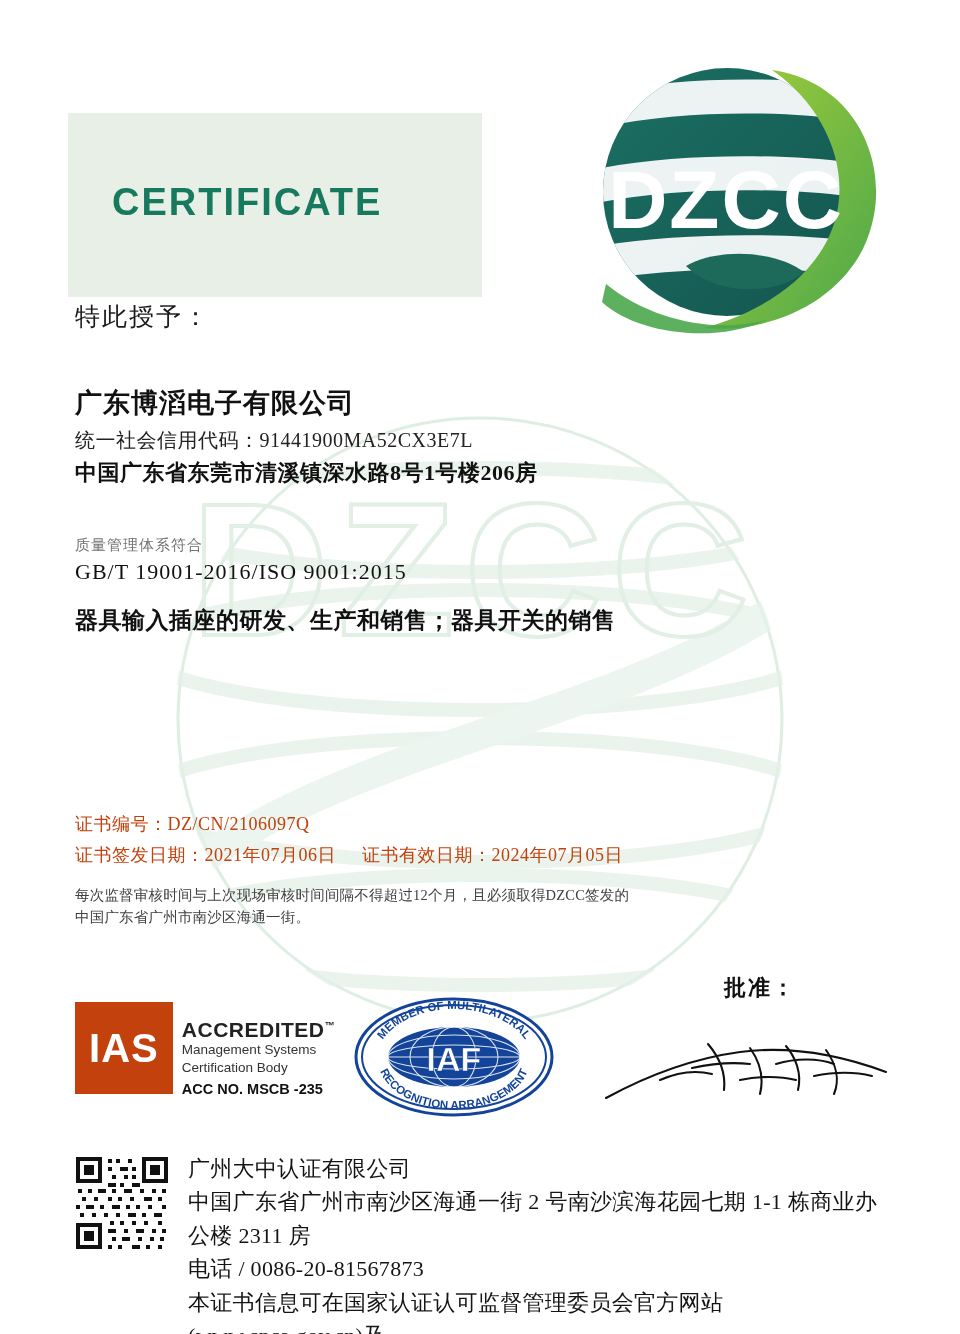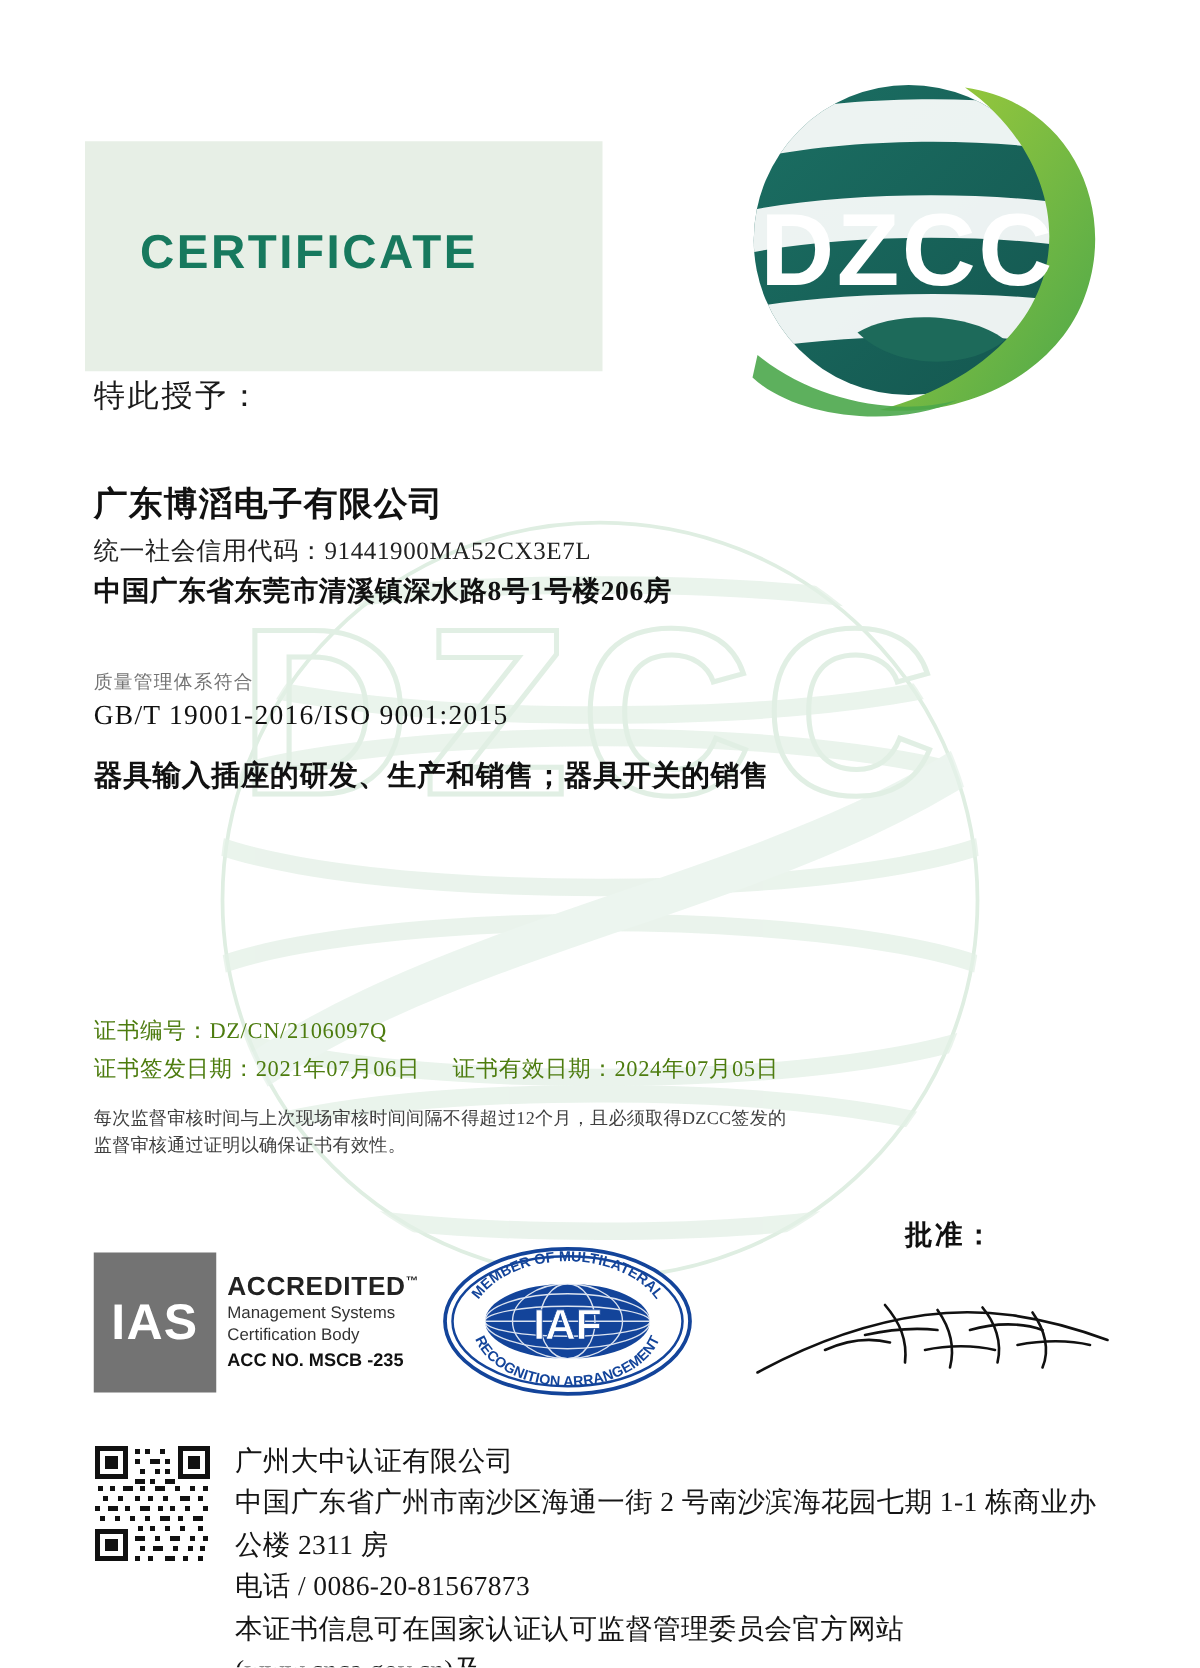--- a/index.html
+++ b/index.html
@@ -127,21 +127,21 @@
   
   .meta {
     position: absolute;
     left: 75px;
     top: 812px;
     width: 820px;
     z-index: 3;
   }
   .meta-line {
     font-size: 18px;
-    color: #4d7c0f;
+    color: #c2410c;
     letter-spacing: 0.5px;
     margin: 0 0 7px 0;
   }
   .meta-gap {
     display: inline-block;
     width: 26px;
   }
   .note {
     margin-top: 17px;
   }
@@ -158,22 +158,22 @@
     left: 75px;
     top: 1002px;
     width: 260px;
     height: 112px;
     z-index: 3;
     display: flex;
     align-items: stretch;
   }
   .ias-square {
     width: 100px;
-    height: 112px;
-    background: #737373;
+    height: 92px;
+    background: #c2410c;
     color: #ffffff;
     font-family: "Liberation Sans", sans-serif;
     font-weight: bold;
     font-size: 40px;
     letter-spacing: 1px;
     display: flex;
     align-items: center;
     justify-content: center;
   }
   .ias-right {
@@ -321,21 +321,21 @@
 
   <div class="meta">
     <div class="meta-line">
       <span>证书编号：</span><span>DZ/CN/2106097Q</span>
     </div>
     <div class="meta-line">
       <span>证书签发日期：</span><span>2021年07月06日</span><span class="meta-gap"></span><span>证书有效日期：</span><span>2024年07月05日</span>
     </div>
     <div class="note">
       <div>每次监督审核时间与上次现场审核时间间隔不得超过12个月，且必须取得DZCC签发的</div>
-      <div>监督审核通过证明以确保证书有效性。</div>
+      <div>中国广东省广州市南沙区海通一街。</div>
     </div>
   </div>
 
   <div class="ias-block">
     <div class="ias-square">IAS</div>
     <div class="ias-right">
       <div class="ias-accredited">
         <span>ACCREDITED</span><span style="font-size:10px;vertical-align:super">™</span>
       </div>
       <div class="ias-sub">Management Systems</div>

